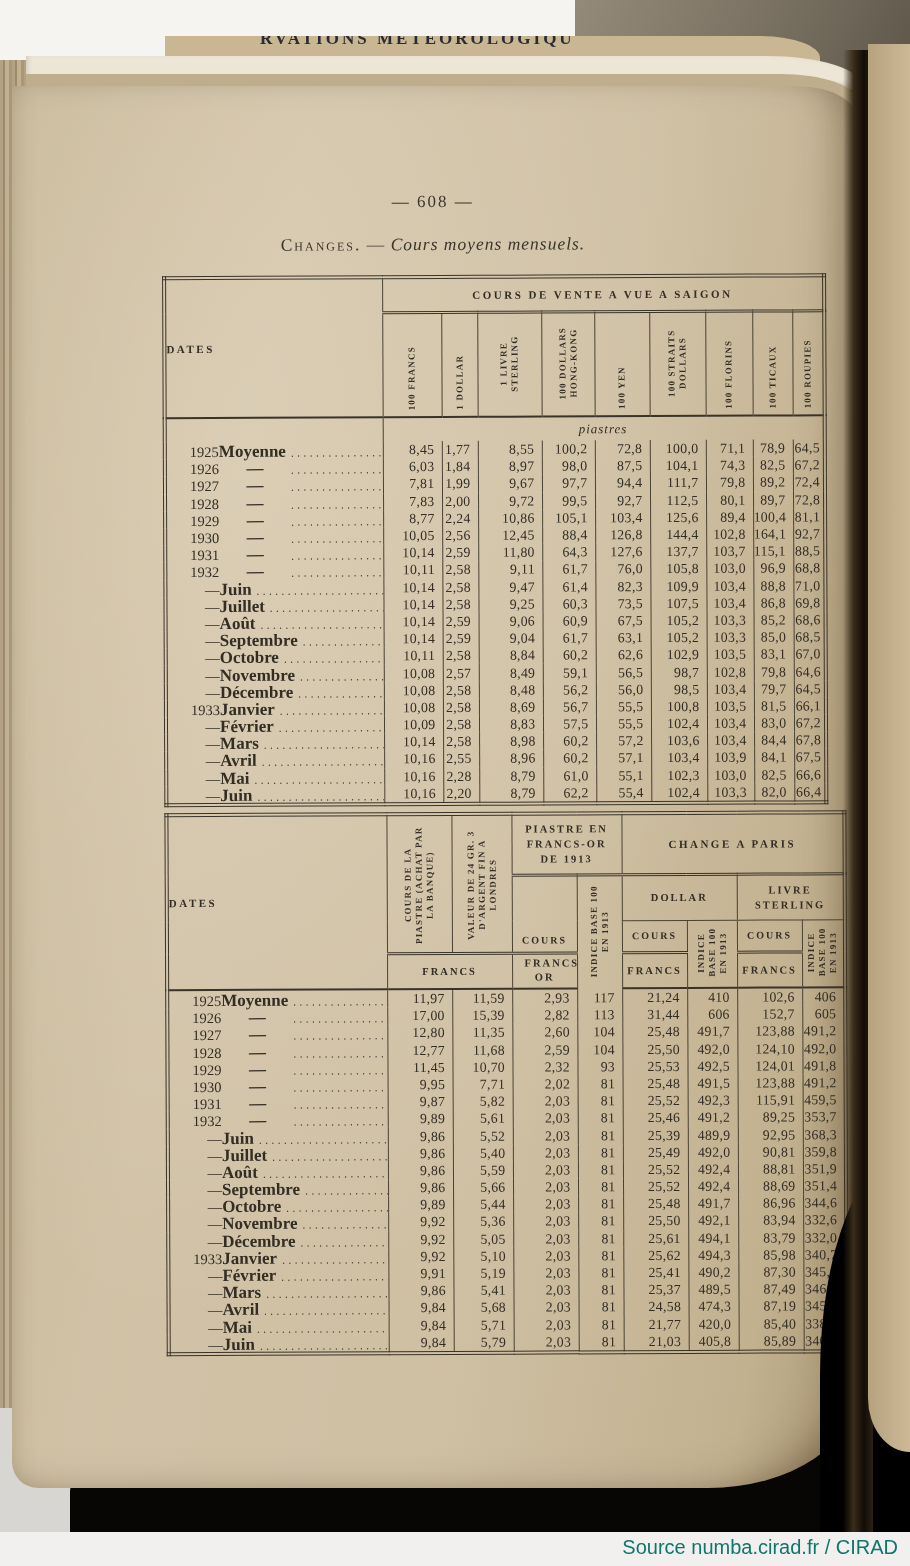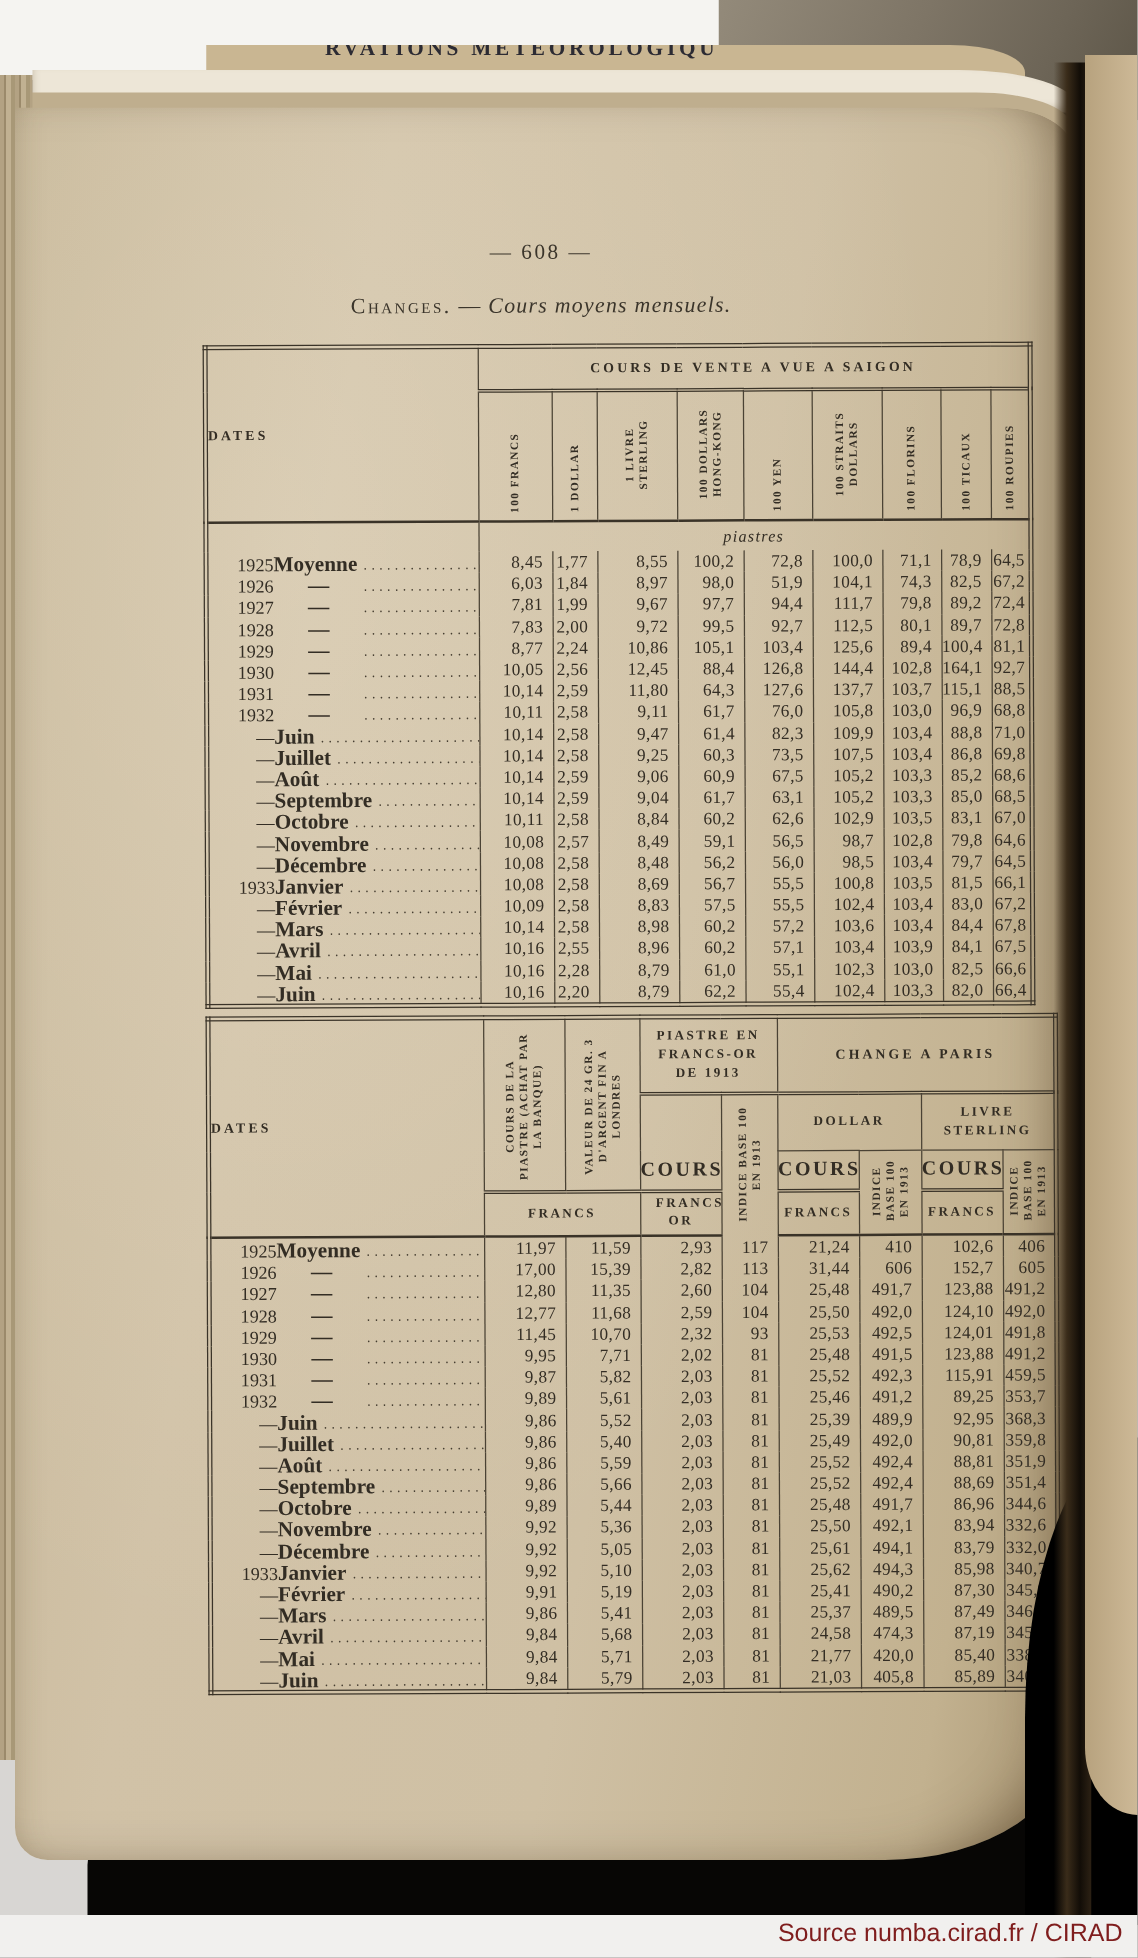--- a/index.html
+++ b/index.html
@@ -27,21 +27,21 @@
   .right-page{left:868px;top:44px;width:42px;height:1408px;
           background:linear-gradient(to left,#cdb997,#b7a27e);
           border-bottom-left-radius:70px 90px;}
   .scan-grey-bl{left:0;top:1408px;width:650px;height:124px;background:#d8d6d3;}
   .black-band{left:70px;top:1452px;width:840px;height:80px;background:#070605;
           border-top-left-radius:70px 40px;}
   .black-right{left:820px;top:1150px;width:90px;height:390px;background:#000;
           border-top-left-radius:120px 300px;}
   .source-bar{left:0;top:1532px;width:910px;height:34px;background:#f1f0ee;}
   .source-text{position:absolute;right:12px;top:4px;font-family:"Liberation Sans","DejaVu Sans",sans-serif;
-          font-size:20px;color:#7f1d1d;}
+          font-size:20px;color:#0f766e;}
 
   
   .page{left:12px;top:86px;width:846px;height:1402px;
         background:
           radial-gradient(ellipse at 25% 25%,rgba(255,250,235,.22),rgba(255,250,235,0) 60%),
           linear-gradient(100deg,#c6b697 0%,#d1c2a7 28%,#cfc0a4 60%,#c2b18f 88%,#a99673 100%);
         border-top-right-radius:60px 34px;border-bottom-right-radius:150px 100px;
         border-bottom-left-radius:26px;
         box-shadow:inset -34px -6px 46px -22px rgba(55,36,14,.5),inset 14px 0 26px -16px rgba(80,60,30,.28);}
   .content{position:absolute;left:0;top:0;width:100%;transform:rotate(-0.25deg);}
@@ -88,21 +88,21 @@
 
   
   .hr1 th{height:58px;}
   .hr2 th{height:44px;}
   .hr3 th{height:30px;}
   .hr4 th{height:33px;}
   .sub-title{font-size:10.5px;font-weight:bold;letter-spacing:2px;text-align:center;line-height:15px;}
   .dbl-b{border-bottom:3px double #3a3328;}
   .sgl-b{border-bottom:1px solid #4a4234;}
   .hvy-b{border-bottom:2.5px solid #3a3328;}
-  .cours{font-size:16px;font-weight:bold;letter-spacing:2px;text-align:center;}
+  .cours{font-size:10px;font-weight:bold;letter-spacing:2px;text-align:center;}
   .francs{font-size:10.5px;font-weight:bold;letter-spacing:2px;text-align:center;}
   .narrow{padding:0 12px;}
 </style>
 </head>
 <body>
 
 <div class="abs bg-white-top"></div>
 <div class="abs cloth"></div>
 <div class="abs edge-c">
   <div class="edge-frag">RVATIONS   MÉTÉOROLOGIQU</div>
@@ -202,21 +202,21 @@
                 <div class="rowlab">
                   <span class="yr">1926</span>
                   <span class="lb dash">—</span>
                   <span class="dots">........................................</span>
                 </div>
               </td>
               <td class="c-num">6,03</td>
               <td class="c-num">1,84</td>
               <td class="c-num">8,97</td>
               <td class="c-num">98,0</td>
-              <td class="c-num">51,9</td>
+              <td class="c-num">87,5</td>
               <td class="c-num">104,1</td>
               <td class="c-num">74,3</td>
               <td class="c-num">82,5</td>
               <td class="c-num">67,2</td>
             </tr>
             <tr>
               <td class="c-dates">
                 <div class="rowlab">
                   <span class="yr">1927</span>
                   <span class="lb dash">—</span>

